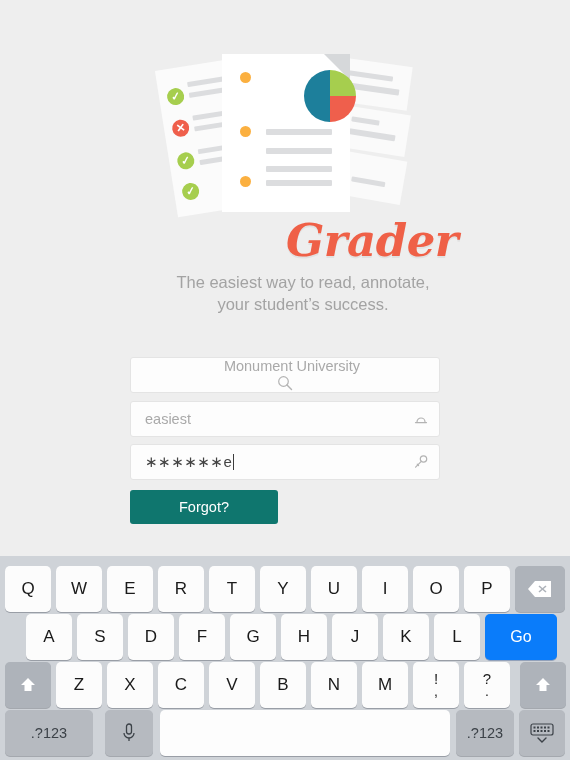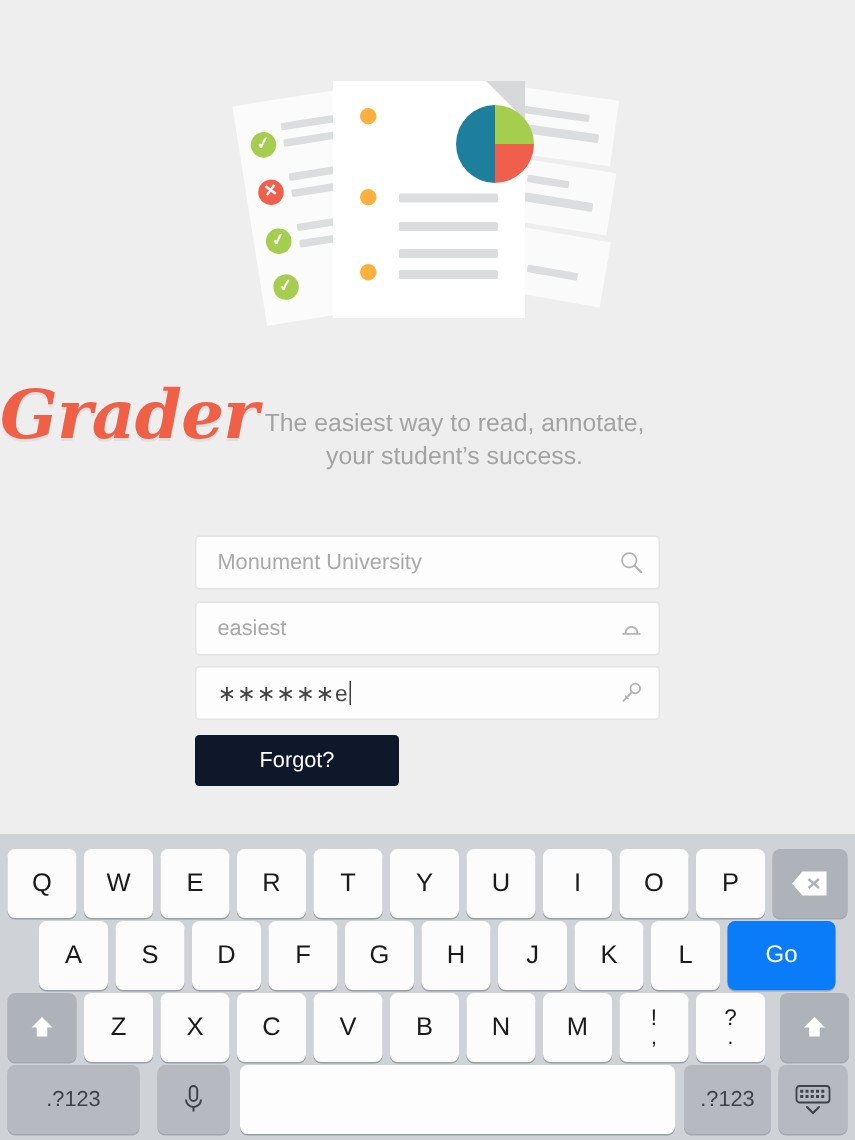--- a/index.html
+++ b/index.html
@@ -69,44 +69,43 @@
     background:
       conic-gradient(from 0deg,
         #a6ce4e 0deg 90deg,
         #ef5f4c 90deg 180deg,
         #1d7f9b 180deg 360deg);
   }
 
   
   .wordmark {
     position: absolute; left: 0; top: 214px; width: 458px;
-    text-align: left;
+    text-align: right;
     font-family: "DejaVu Serif", serif;
     font-style: italic; font-weight: bold;
     font-size: 45px; color: #ef6047;
     letter-spacing: -0.5px;
     text-shadow: 0 2px 0 rgba(0,0,0,0.05);
-    margin-top: 36px;
   }
 
   
   .tagline {
     position: absolute; left: 0; top: 271px; width: 564px;
     text-align: center;
     font-size: 16.5px; line-height: 22px; color: #a3a3a3; margin-left: 21px;
   }
   .tagline div { white-space: pre; }
 
   
   .field {
     position: absolute; left: 130px; width: 310px; height: 36px;
     background: #fdfdfd; border: 1px solid #e4e4e4; border-radius: 3px;
     display: flex; align-items: center;
   }
-  .field-1 { top: 357px; }
+  .field-1 { top: 357px; flex-direction: column; }
   .field-2 { top: 401px; }
   .field-3 { top: 444px; }
   .field-text {
     flex: 1; padding-left: 14px;
     font-size: 14.5px; color: #a9a9a9;
   }
   .field-text.pw { color: #444; font-size: 15px; letter-spacing: 0.5px; }
   .caret {
     display: inline-block; width: 1px; height: 16px;
     background: #3d3d3d; vertical-align: -3px; margin-left: 1px;
@@ -117,21 +116,21 @@
     color: #b0b0b0;
   }
 
   .btn {
     position: absolute; top: 490px; height: 34px;
     border: none; border-radius: 3px;
     font-size: 14.5px; color: #ffffff;
     display: flex; align-items: center; justify-content: center;
     cursor: pointer;
   }
-  .btn-forgot { left: 130px; width: 136px; background: #0f172a; }
+  .btn-forgot { left: 130px; width: 148px; background: #0f766e; }
   .btn-login  { left: 290px; width: 150px; background: #4a4a4a; }
 
   
   .keyboard {
     position: absolute; left: 0; top: 556px; width: 570px; height: 204px;
     background: #cfd3d8;
   }
   .krow { position: absolute; left: 0; width: 570px; height: 46px; }
   .krow-1 { top: 10px; }
   .krow-2 { top: 58px; }

